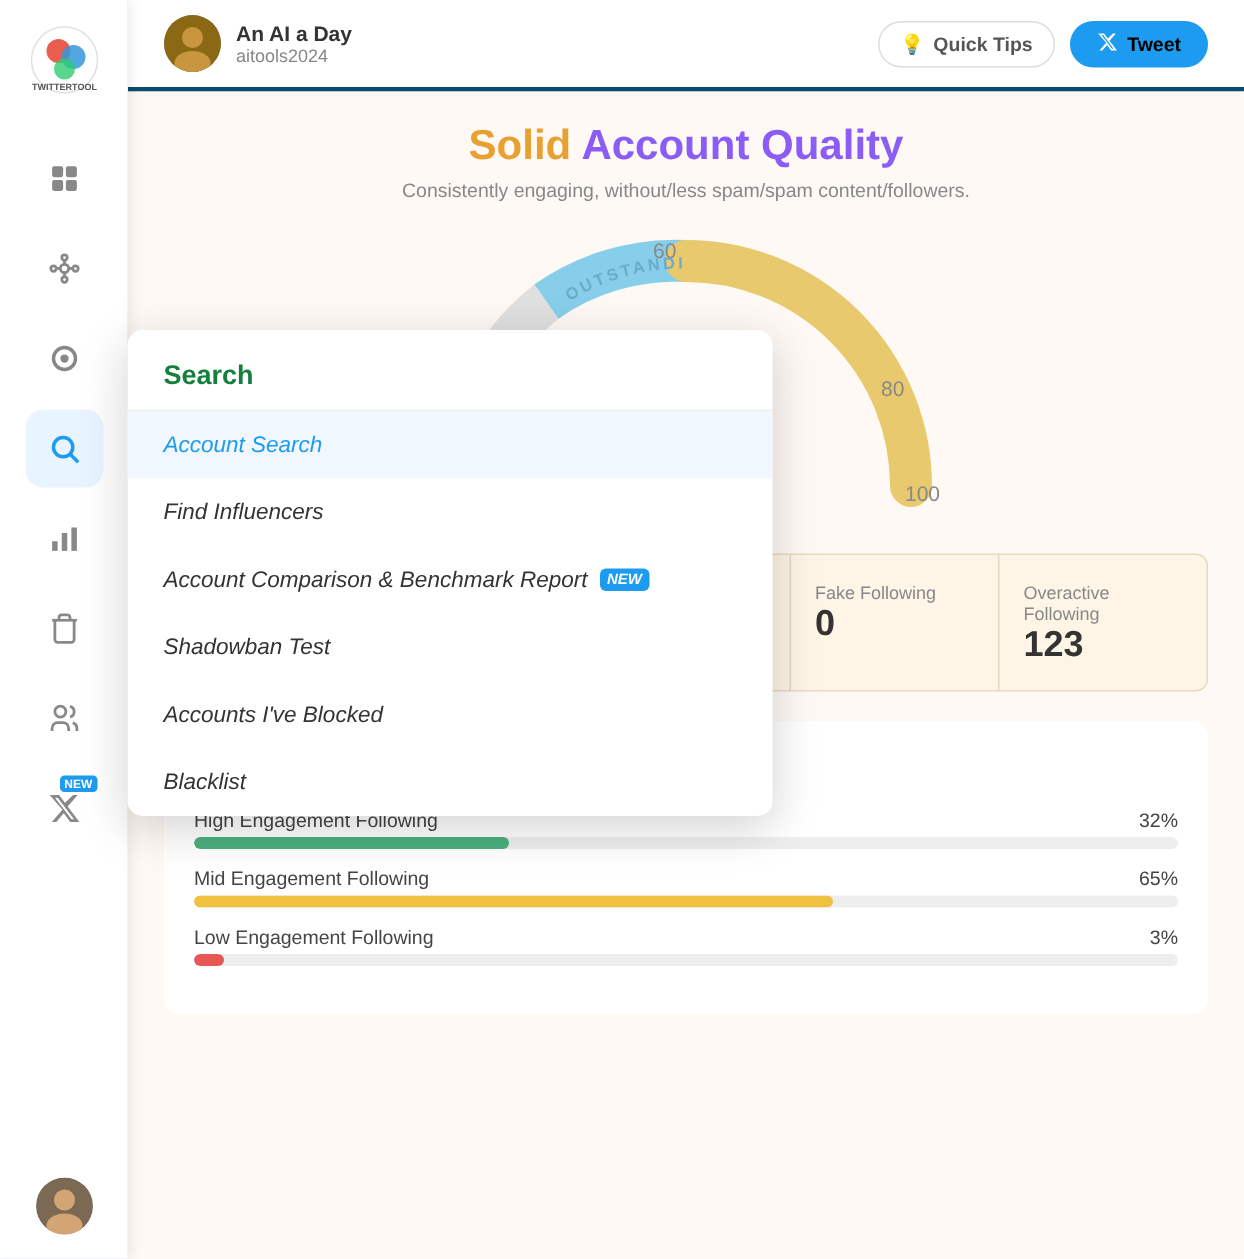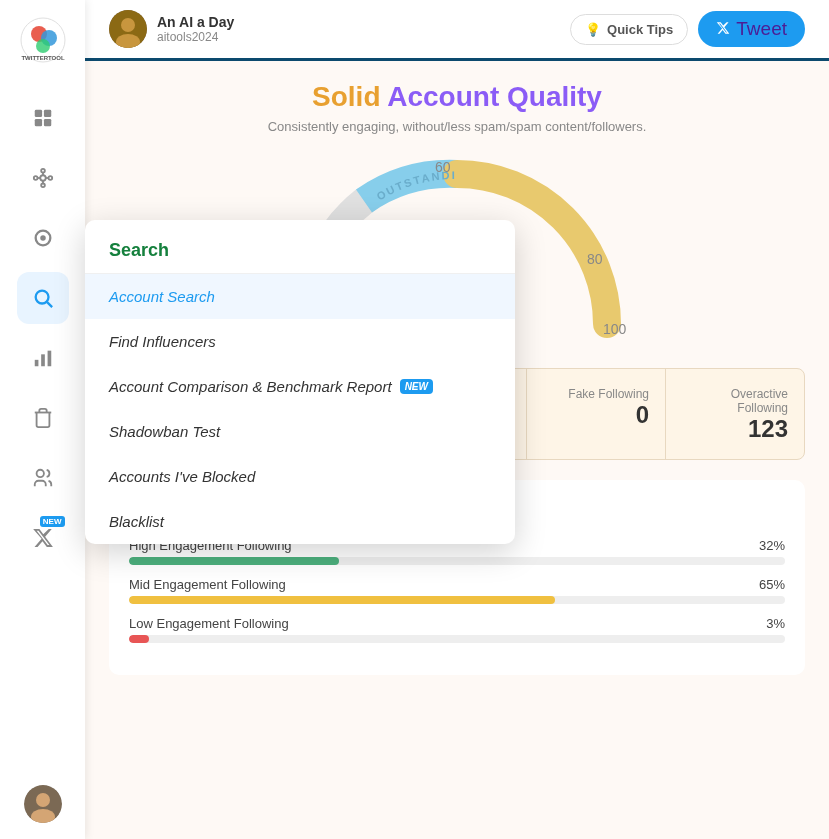--- a/index.html
+++ b/index.html
@@ -117,24 +117,24 @@
       color: #555;
       display: flex;
       align-items: center;
       gap: 6px;
     }
     .btn-tweet {
       background: #1d9bf0;
       border: none;
       border-radius: 20px;
       padding: 7px 18px;
-      font-size: 19px;
-      font-weight: 400;
+      font-size: 13px;
+      font-weight: 700;
       cursor: pointer;
-      color: #4c1d95;
+      color: #000000;
       display: flex;
       align-items: center;
       gap: 6px;
     }
 
     
     .page-body {
       padding: 20px 24px;
       background: #fef9f5;
       min-height: calc(839px - 60px);
@@ -161,21 +161,21 @@
       gap: 0;
       border: 1px solid #e8d8c0;
       border-radius: 8px;
       overflow: hidden;
       margin-bottom: 20px;
       background: #fef5e7;
     }
     .stat-cell {
       flex: 1;
       padding: 16px;
-      text-align: right;
+      text-align: left;
       border-right: 1px solid #e8d8c0;
     }
     .stat-cell:last-child { border-right: none; }
     .stat-num {
       font-size: 24px;
       font-weight: 700;
       color: #333;
     }
     .stat-num .small { font-size: 13px; color: #888; }
     .stat-label {

